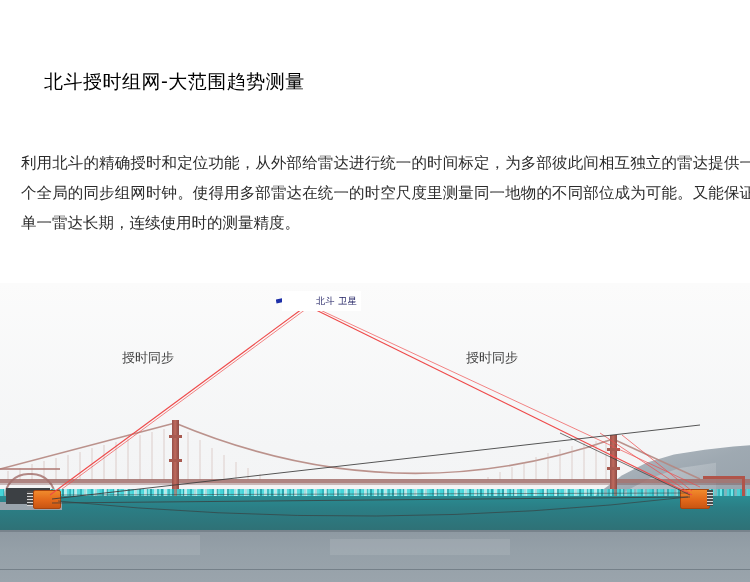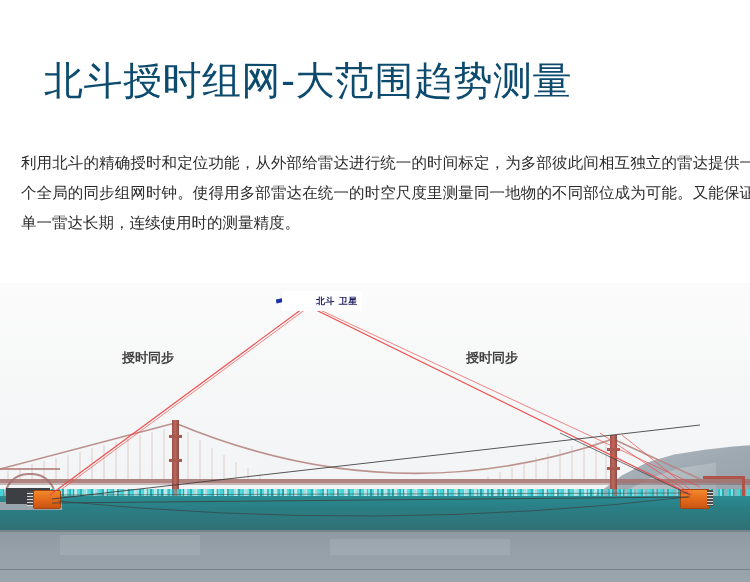--- a/index.html
+++ b/index.html
@@ -20,24 +20,24 @@
     height: 582px;
     position: relative;
     background: #ffffff;
   }
 
   
   .title {
     position: absolute;
     left: 44px;
     top: 36px;
-    font-size: 39px;
+    font-size: 19px;
     line-height: 38px;
     letter-spacing: 0.5px;
-    color: #0c4a6e;
+    color: #000000;
     font-weight: 400;
     white-space: nowrap;
     margin-top: 26px;
   }
 
   
   .body-copy {
     position: absolute;
     left: 12px;
     top: 132px;
@@ -52,21 +52,20 @@
 
   
   .figure {
     position: absolute;
     left: 0;
     top: 283px;
     width: 750px;
     height: 299px;
     background: #f6f6f6;
     overflow: hidden;
-    font-weight: bold;
   }
   .sky {
     position: absolute;
     inset: 0;
     background: linear-gradient(#fbfbfb 0%, #f4f5f6 55%, #f1f2f3 100%);
   }
 
   
   .hill-right {
     position: absolute;

